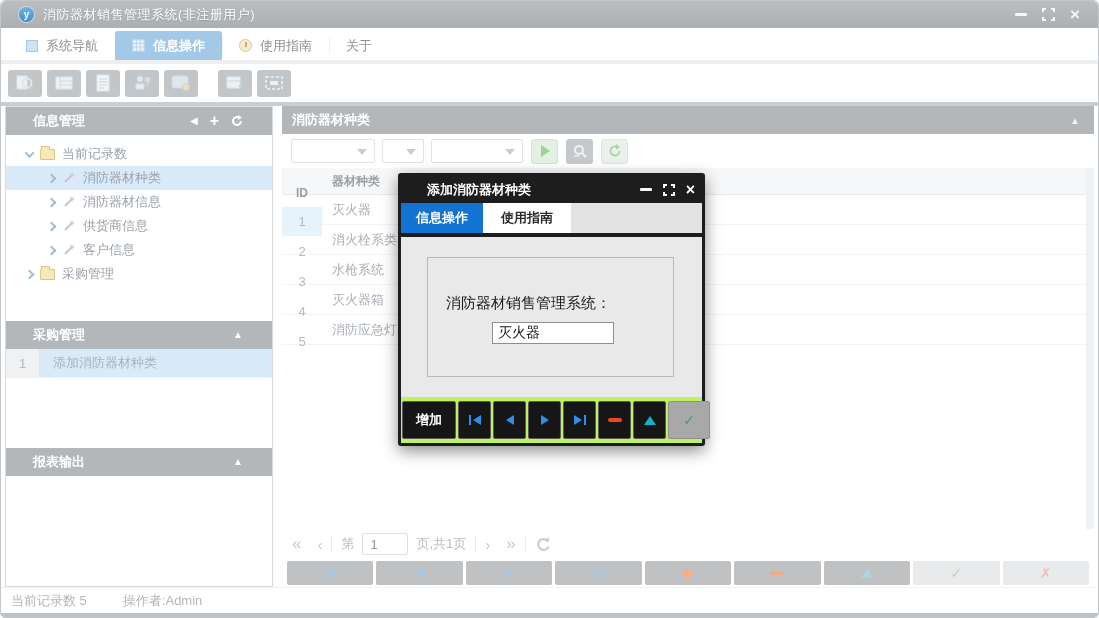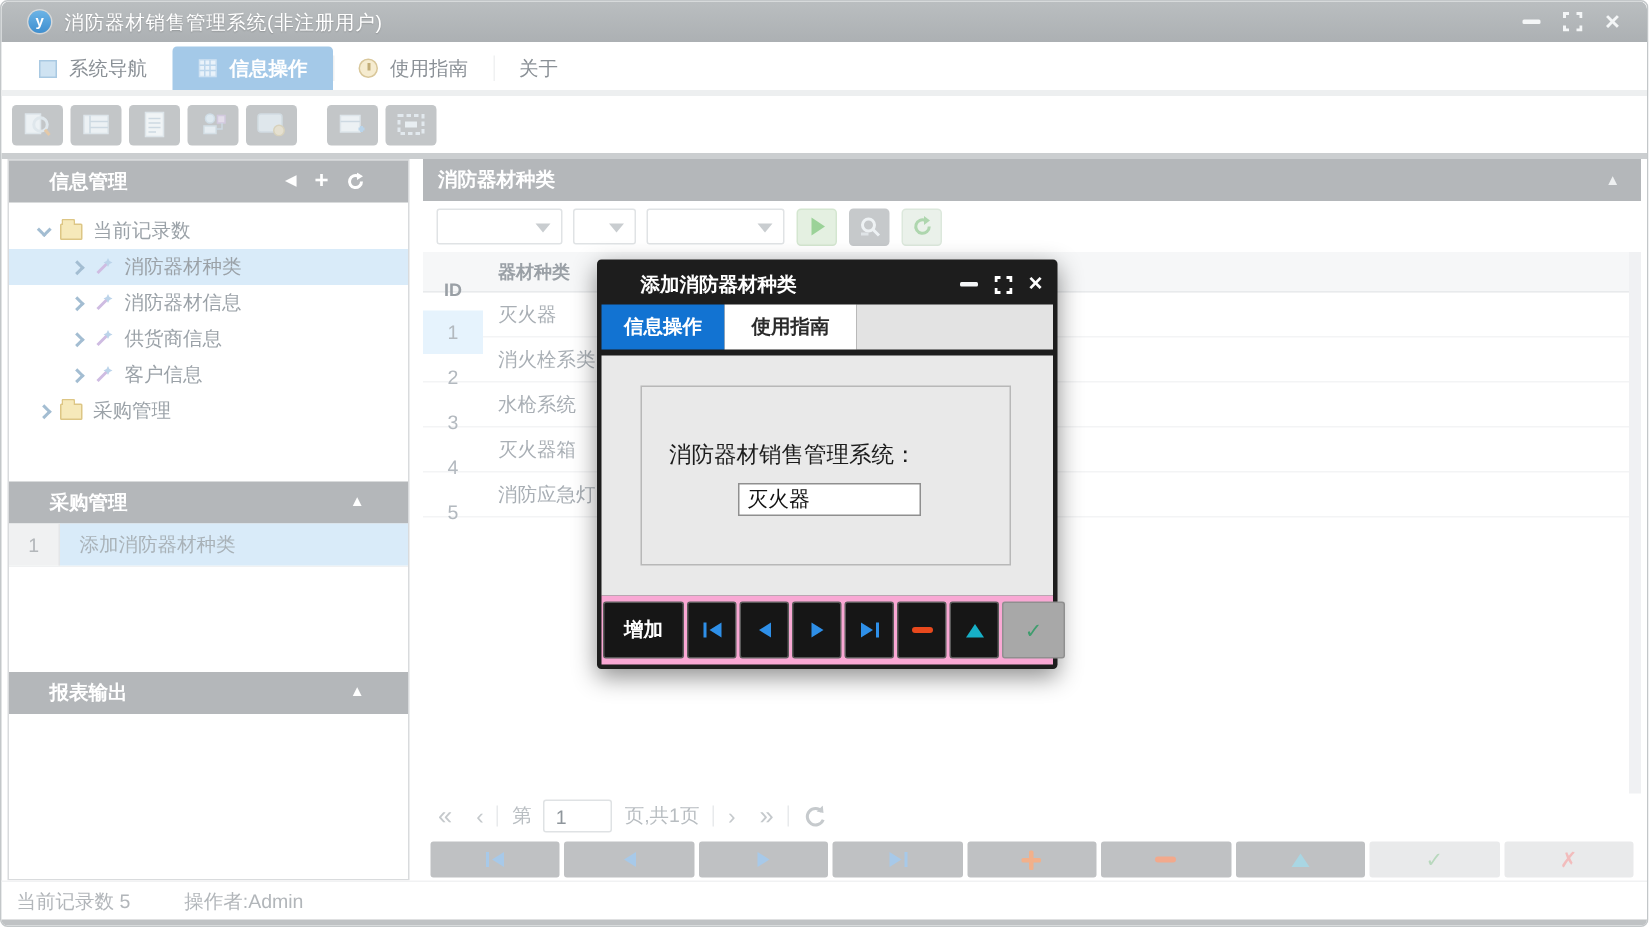--- a/index.html
+++ b/index.html
@@ -135,21 +135,21 @@
   .dtabs { height:30px; display:flex; flex:none; margin-bottom:4px; }
   .dtab { display:flex; align-items:center; justify-content:center; font-size:13px; font-weight:bold; }
   .dtab.t1 { width:82px; background:#1273d2; color:#fff; }
   .dtab.t2 { width:88px; background:#fff; color:#2b2b2b; }
   .dtabrest { flex:1; background:#e3e3e3; }
   .dcontent { flex:1; background:#e9e9e9; position:relative; }
   .dgroup { position:absolute; left:26px; right:28px; top:20px; height:120px; border:1px solid #b8b8b8; }
   .dprompt { position:absolute; left:18px; top:36px; font-size:15px; color:#1c1c1c; }
   .dinput { position:absolute; left:64px; top:64px; width:122px; height:22px;
     border:1px solid #8f8f8f; background:#fff; font-size:14px; color:#111; padding-left:5px; }
-  .dbuttons { height:46px; background:#f9a8d4; display:flex; align-items:center; gap:2px;
+  .dbuttons { height:46px; background:#bef264; display:flex; align-items:center; gap:2px;
     padding:0 1px; flex:none; }
   .dbtn { height:38px; background:#161616; border:1px solid #5a5a5a; border-radius:2px;
     display:flex; align-items:center; justify-content:center; gap:2px; flex:none; }
   .dbtn.add { width:54px; color:#fff; font-size:13px; font-weight:bold; }
   .dbtn.nav { width:33px; color:#2e8fe8; }
   .dbtn.ddel { width:33px; color:#e8491d; }
   .dbtn.dup { width:33px; color:#17b0c8; }
   .dbtn.dok { width:42px; background:#a8a8a8; border-color:#8f8f8f; color:#3f9d6e; }
 </style>
 </head>

